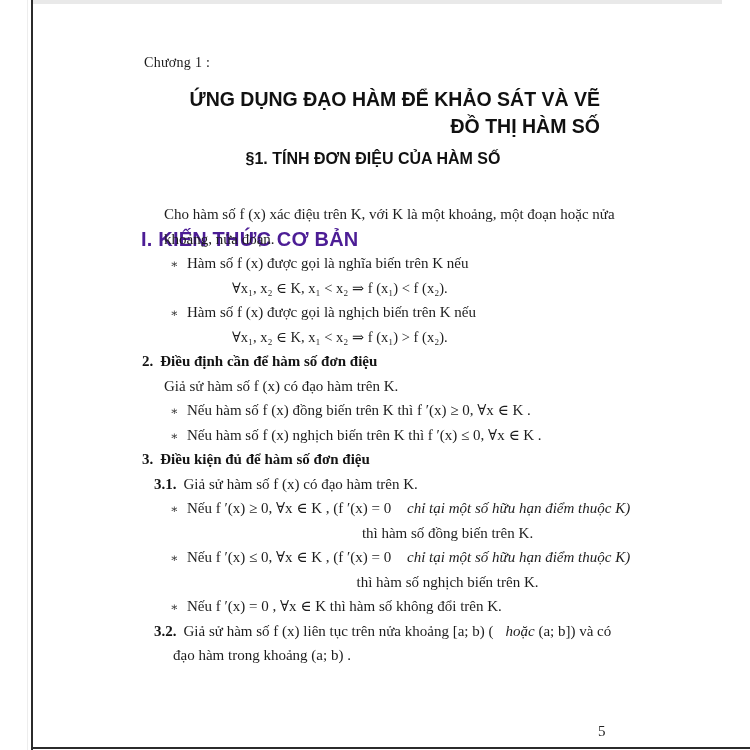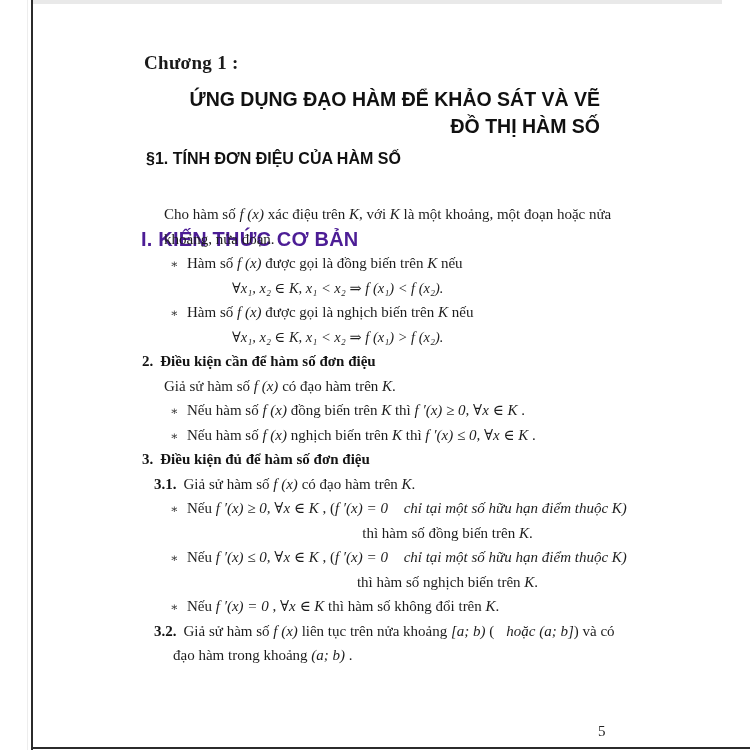--- a/index.html
+++ b/index.html
@@ -8,29 +8,29 @@
     overflow:hidden;font-family:"Liberation Serif","DejaVu Serif",serif;color:#222;
   }
   
   .edge-top{position:absolute;left:31px;top:0;width:691px;height:4px;background:#e9e9e9;}
   .edge-left-faint{position:absolute;left:27px;top:0;width:1px;height:750px;background:#ededed;}
   .edge-left{position:absolute;left:31px;top:0;width:2px;height:750px;background:#2b2b2b;}
   .edge-bottom{position:absolute;left:31px;bottom:1px;width:719px;height:2px;background:#2b2b2b;}
 
   .chapter{
     position:absolute;left:144px;top:52px;line-height:22px;
-    font-weight:bold;font-size:19px;letter-spacing:.3px;color:#1a1a1a;
+    font-weight:normal;font-size:14px;letter-spacing:.3px;color:#1a1a1a;
   }
   .title{
     position:absolute;left:146px;top:86px;width:454px;text-align:right;
     font-family:"Liberation Sans","DejaVu Sans",sans-serif;
     font-weight:bold;font-size:19.5px;line-height:27px;color:#111;
   }
   .section-title{
-    position:absolute;left:146px;top:150px;width:454px;text-align:left;
+    position:absolute;left:146px;top:150px;width:454px;text-align:center;
     font-family:"Liberation Sans","DejaVu Sans",sans-serif;
     font-weight:bold;font-size:16px;line-height:18px;color:#111;
   }
   .part-heading{
     position:absolute;left:141px;top:184px;
     font-family:"Liberation Sans","DejaVu Sans",sans-serif;
     font-weight:bold;font-size:20px;line-height:15px;letter-spacing:.2px;color:#4c1d95;margin-top:48px;
   }
   .content{
     position:absolute;left:142px;top:202px;width:566px;
@@ -40,21 +40,21 @@
   .ln-heading{font-weight:bold;color:#141414;}
   .ln-para{padding-left:22px;}
   .ln-bullet{padding-left:28px;}
   .marker{display:inline-block;width:17px;font-size:12px;color:#333;}
   .ln-formula{padding-left:90px;font-size:14.5px;}
   .ln-sub{padding-left:12px;}
   .ln-sub .num{}
   .ln-cont{padding-left:45px;text-align:center;}
   .ln-cont2{padding-left:31px;}
   .num{font-weight:bold;margin-right:7px;color:#141414;}
-  .seg-m{font-style:italic;}
+  .seg-m{}
   .seg-i{font-style:italic;margin-left:12px;}
   .page-number{position:absolute;left:598px;top:722px;font-size:15px;line-height:18px;color:#222;}
 </style>
 </head>
 <body>
 
 <div class="canvas">
   <div class="edge-top"></div>
   <div class="edge-left-faint"></div>
   <div class="edge-left"></div>
@@ -67,25 +67,25 @@
     <div>ĐỒ THỊ HÀM SỐ</div>
   </div>
 
   <div class="section-title">§1. TÍNH ĐƠN ĐIỆU CỦA HÀM SỐ</div>
 
   <div class="part-heading">I. KIẾN THỨC CƠ BẢN</div>
 
   <div class="content" id="content">
       <div class="ln ln-para"><span class="seg-p">Cho hàm số </span><span class="seg-m">f (x)</span><span class="seg-p"> xác điệu trên </span><span class="seg-m">K</span><span class="seg-p">, với </span><span class="seg-m">K</span><span class="seg-p"> là một khoảng, một đoạn hoặc nửa</span></div>
       <div class="ln ln-para"><span class="seg-p">khoảng, nửa đoạn.</span></div>
-      <div class="ln ln-bullet"><span class="marker">∗</span><span class="seg-p">Hàm số </span><span class="seg-m">f (x)</span><span class="seg-p"> được gọi là đồng biến trên </span><span class="seg-m">K</span><span class="seg-p"> nếu</span></div>
+      <div class="ln ln-bullet"><span class="marker">∗</span><span class="seg-p">Hàm số </span><span class="seg-m">f (x)</span><span class="seg-p"> được gọi là nghĩa biến trên </span><span class="seg-m">K</span><span class="seg-p"> nếu</span></div>
       <div class="ln ln-formula"><span class="seg-m">∀x₁, x₂ ∈ K, x₁ &lt; x₂ ⇒ f (x₁) &lt; f (x₂).</span></div>
       <div class="ln ln-bullet"><span class="marker">∗</span><span class="seg-p">Hàm số </span><span class="seg-m">f (x)</span><span class="seg-p"> được gọi là nghịch biến trên </span><span class="seg-m">K</span><span class="seg-p"> nếu</span></div>
       <div class="ln ln-formula"><span class="seg-m">∀x₁, x₂ ∈ K, x₁ &lt; x₂ ⇒ f (x₁) &gt; f (x₂).</span></div>
-      <div class="ln ln-heading"><span class="num">2.</span><span class="seg-p">Điều kiện cần để hàm số đơn điệu</span></div>
+      <div class="ln ln-heading"><span class="num">2.</span><span class="seg-p">Điều định cần để hàm số đơn điệu</span></div>
       <div class="ln ln-para"><span class="seg-p">Giả sử hàm số </span><span class="seg-m">f (x)</span><span class="seg-p"> có đạo hàm trên </span><span class="seg-m">K</span><span class="seg-p">.</span></div>
       <div class="ln ln-bullet"><span class="marker">∗</span><span class="seg-p">Nếu hàm số </span><span class="seg-m">f (x)</span><span class="seg-p"> đồng biến trên </span><span class="seg-m">K</span><span class="seg-p"> thì </span><span class="seg-m">f ′(x) ≥ 0, ∀x ∈ K</span><span class="seg-p"> .</span></div>
       <div class="ln ln-bullet"><span class="marker">∗</span><span class="seg-p">Nếu hàm số </span><span class="seg-m">f (x)</span><span class="seg-p"> nghịch biến trên </span><span class="seg-m">K</span><span class="seg-p"> thì </span><span class="seg-m">f ′(x) ≤ 0, ∀x ∈ K</span><span class="seg-p"> .</span></div>
       <div class="ln ln-heading"><span class="num">3.</span><span class="seg-p">Điều kiện đủ để hàm số đơn điệu</span></div>
       <div class="ln ln-sub"><span class="num">3.1.</span><span class="seg-p">Giả sử hàm số </span><span class="seg-m">f (x)</span><span class="seg-p"> có đạo hàm trên </span><span class="seg-m">K</span><span class="seg-p">.</span></div>
       <div class="ln ln-bullet"><span class="marker">∗</span><span class="seg-p">Nếu </span><span class="seg-m">f ′(x) ≥ 0, ∀x ∈ K</span><span class="seg-p"> , (</span><span class="seg-m">f ′(x) = 0</span><span class="seg-i"> chỉ tại một số hữu hạn điểm thuộc K)</span></div>
       <div class="ln ln-cont"><span class="seg-p">thì hàm số đồng biến trên </span><span class="seg-m">K</span><span class="seg-p">.</span></div>
       <div class="ln ln-bullet"><span class="marker">∗</span><span class="seg-p">Nếu </span><span class="seg-m">f ′(x) ≤ 0, ∀x ∈ K</span><span class="seg-p"> , (</span><span class="seg-m">f ′(x) = 0</span><span class="seg-i"> chỉ tại một số hữu hạn điểm thuộc K)</span></div>
       <div class="ln ln-cont"><span class="seg-p">thì hàm số nghịch biến trên </span><span class="seg-m">K</span><span class="seg-p">.</span></div>
       <div class="ln ln-bullet"><span class="marker">∗</span><span class="seg-p">Nếu </span><span class="seg-m">f ′(x) = 0</span><span class="seg-p"> , </span><span class="seg-m">∀x ∈ K</span><span class="seg-p"> thì hàm số không đổi trên </span><span class="seg-m">K</span><span class="seg-p">.</span></div>

